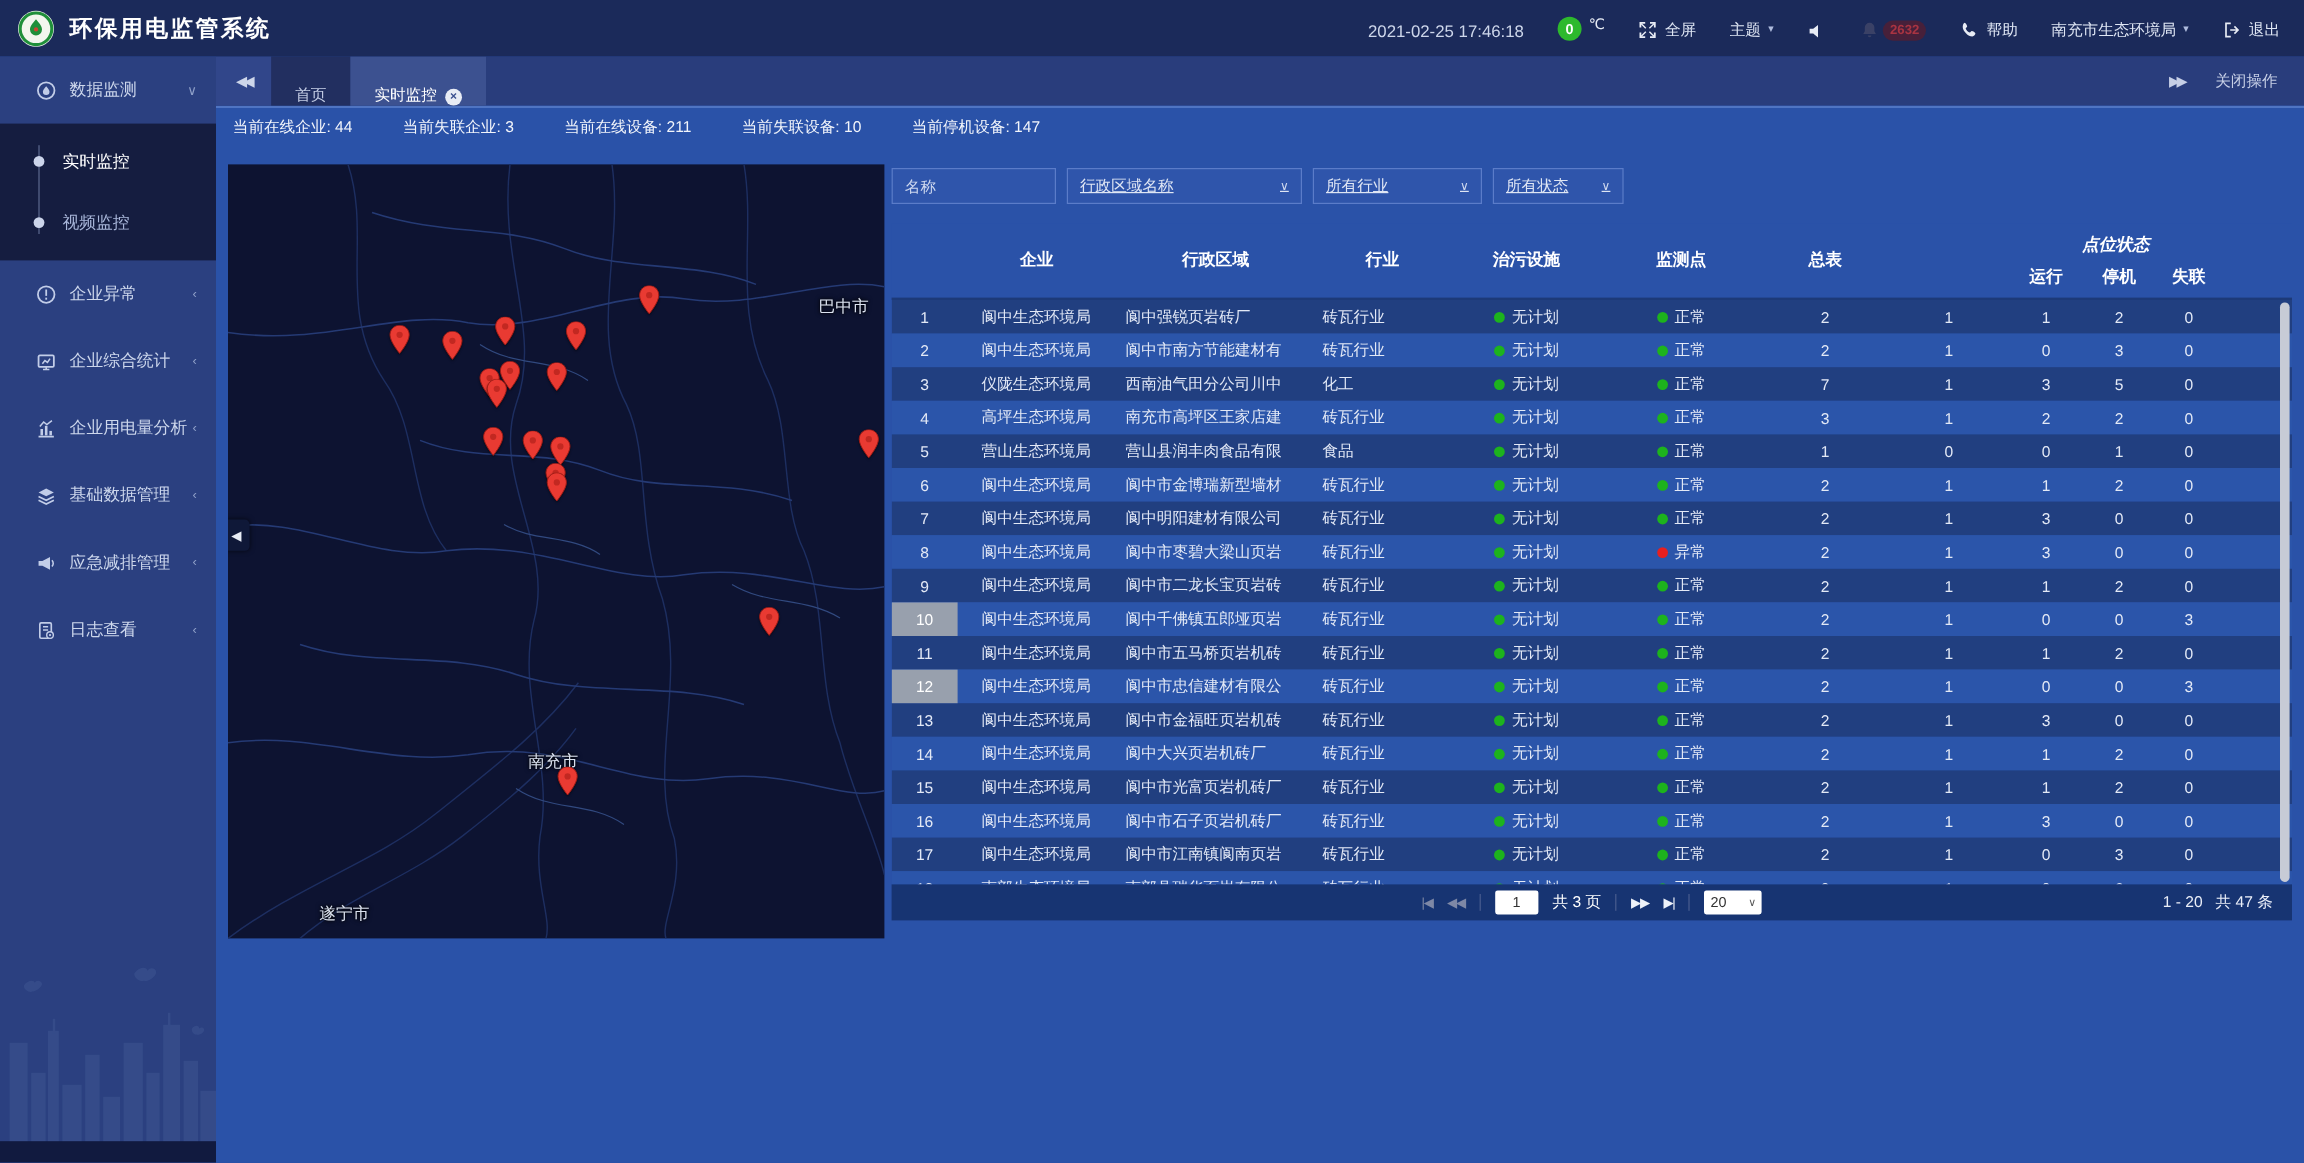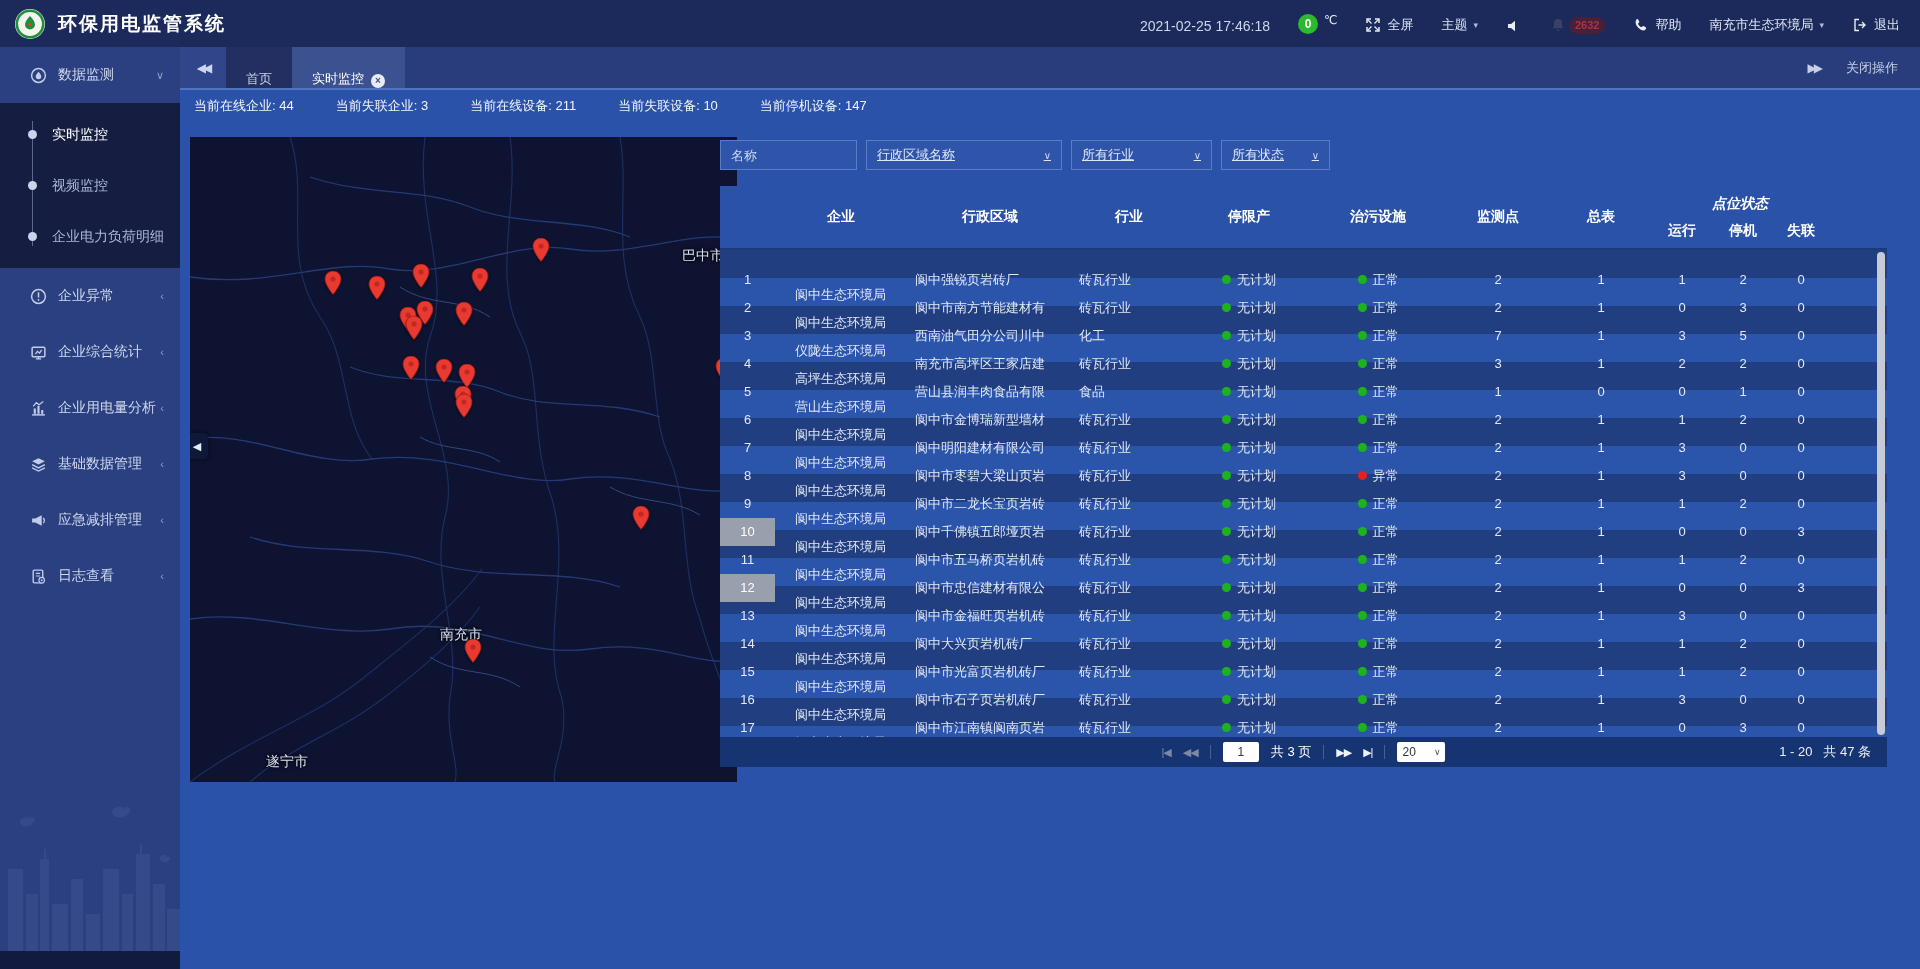--- a/index.html
+++ b/index.html
@@ -53,21 +53,21 @@
 
   
   .map { position:absolute; left:10px; top:47px; width:547px; height:645px; background:#0d1331; overflow:hidden; }
   .map svg.roads { position:absolute; left:0; top:0; }
   .map-label { position:absolute; font-size:14px; color:#dbe2f0; text-shadow:0 0 4px #000,0 0 2px #000; white-space:nowrap; }
   .pin { position:absolute; width:18px; height:24px; filter:drop-shadow(0 1px 1px rgba(0,0,0,.5)); }
   .pin svg { width:100%; height:100%; display:block; }
   .map-collapse { position:absolute; left:-4px; top:296px; width:22px; height:26px; background:#0f1838; border-radius:4px; color:#e8ecf5; display:flex; align-items:center; justify-content:center; font-size:11px; cursor:pointer; box-shadow:0 0 4px rgba(0,0,0,.6); }
 
   
-  .rpanel { position:absolute; left:540px; top:50px; width:1167px; }
+  .rpanel { position:absolute; left:563px; top:50px; width:1167px; }
   .filters { display:flex; gap:9px; height:30px; }
   .f-box { background:#2f55ab; border:1px solid #5b7cc9; color:#dfe6f4; font-size:13px; display:flex; align-items:center; padding:0 10px;text-decoration:underline; }
   .f-input { width:137px; background:#2f55ab; border:1px solid #5b7cc9; color:#dfe6f4; font-size:13px; padding:0 10px; outline:none; }
   .f-input::placeholder { color:#cfd9ef; }
   .f-select { justify-content:space-between; cursor:pointer; }
   .f-select .chev-down { margin-left:12px; color:#cfd9ef; font-size:10px; }
   .f-region { width:196px; } .f-industry { width:141px; } .f-status { width:109px; }
 
   .tablewrap { margin-top:16px; width:1167px; position:relative; }
   .tgrid { display:grid; grid-template-columns:55px 132px 166px 112px 128px 130px 110px 96px 66px 56px 60px 1fr; }
@@ -76,21 +76,21 @@
   .th-group { grid-column:9/12; display:flex; flex-direction:column; justify-content:space-between; padding:9px 0 8px; }
   .th-group-title { text-align:center; font-style:italic; font-size:14px; }
   .th-group-subs { display:grid; grid-template-columns:66px 56px 60px; }
   .th-group-subs > div { text-align:center; font-size:14px; }
   .tbody { height:487px; overflow:hidden; position:relative; }
   .trow { height:28px; font-size:13px; color:#e3e9f6; align-items:center; cursor:pointer; }
   .trow.odd { background:#213f80; }
   .trow.even { background:#2b55aa; }
   .td { display:flex; align-items:center; justify-content:center; height:28px; overflow:hidden; white-space:nowrap; }
   .td.l { justify-content:flex-start; }
-  .td.c-region { padding-left:20px;margin-top:31px; }
+  .td.c-region { padding-left:20px; }
   .td.c-company { padding-left:8px; }
   .td.c-industry { padding-left:6px; }
   .td.c-idx.hl { background:#98a0ad; color:#fff; }
   .sdot { width:9px; height:9px; border-radius:50%; display:inline-block; margin-right:6px; flex:0 0 auto; }
   .vscroll { position:absolute; right:2px; top:2px; width:8px; height:483px; background:#c7cbd6; border-radius:4px; }
 
   .pagebar { height:30px; background:#173472; position:relative; display:flex; align-items:center; }
   .pg-center { position:absolute; left:0; right:0; display:flex; align-items:center; justify-content:center; gap:12px; font-size:13px; }
   .pg-btn { font-size:11px; letter-spacing:-1px; cursor:pointer; }
   .pg-btn.disabled { color:#7e88a6; }
@@ -186,24 +186,20 @@
         <span class="sb-chev">∨</span>
       </div>
       <div class="sb-sub">
         <div class="sb-sub-item active">
           <span class="tdot"></span>
           <span>实时监控</span>
         </div>
         <div class="sb-sub-item">
           <span class="tdot"></span>
           <span>视频监控</span>
-        </div>
-        <div class="sb-sub-item">
-          <span class="tdot"></span>
-          <span>企业电力负荷明细</span>
         </div>
       </div>
       <div class="sb-group">
         <span class="sb-ic">
           <svg viewBox="0 0 16 16">
             <circle cx="8" cy="8" r="6.5" fill="none" stroke="currentColor" stroke-width="1.4"></circle>
             <rect x="7.3" y="4" width="1.4" height="5" fill="currentColor"></rect>
             <rect x="7.3" y="10.4" width="1.4" height="1.6" fill="currentColor"></rect>
           </svg>
         </span>
@@ -467,21 +463,20 @@
         <span class="chev-down">∨</span>
       </div>
     </div>
 
     <div class="tablewrap">
       <div class="thead tgrid" id="thead">
           <div class="th"></div>
           <div class="th">企业</div>
           <div class="th">行政区域</div>
           <div class="th">行业</div>
-          <div class="th">停限产</div>
           <div class="th">治污设施</div>
           <div class="th">监测点</div>
           <div class="th">总表</div>
           <div class="th-group">
             <div class="th-group-title">点位状态</div>
             <div class="th-group-subs">
               <div>运行</div>
               <div>停机</div>
               <div>失联</div>
             </div>

